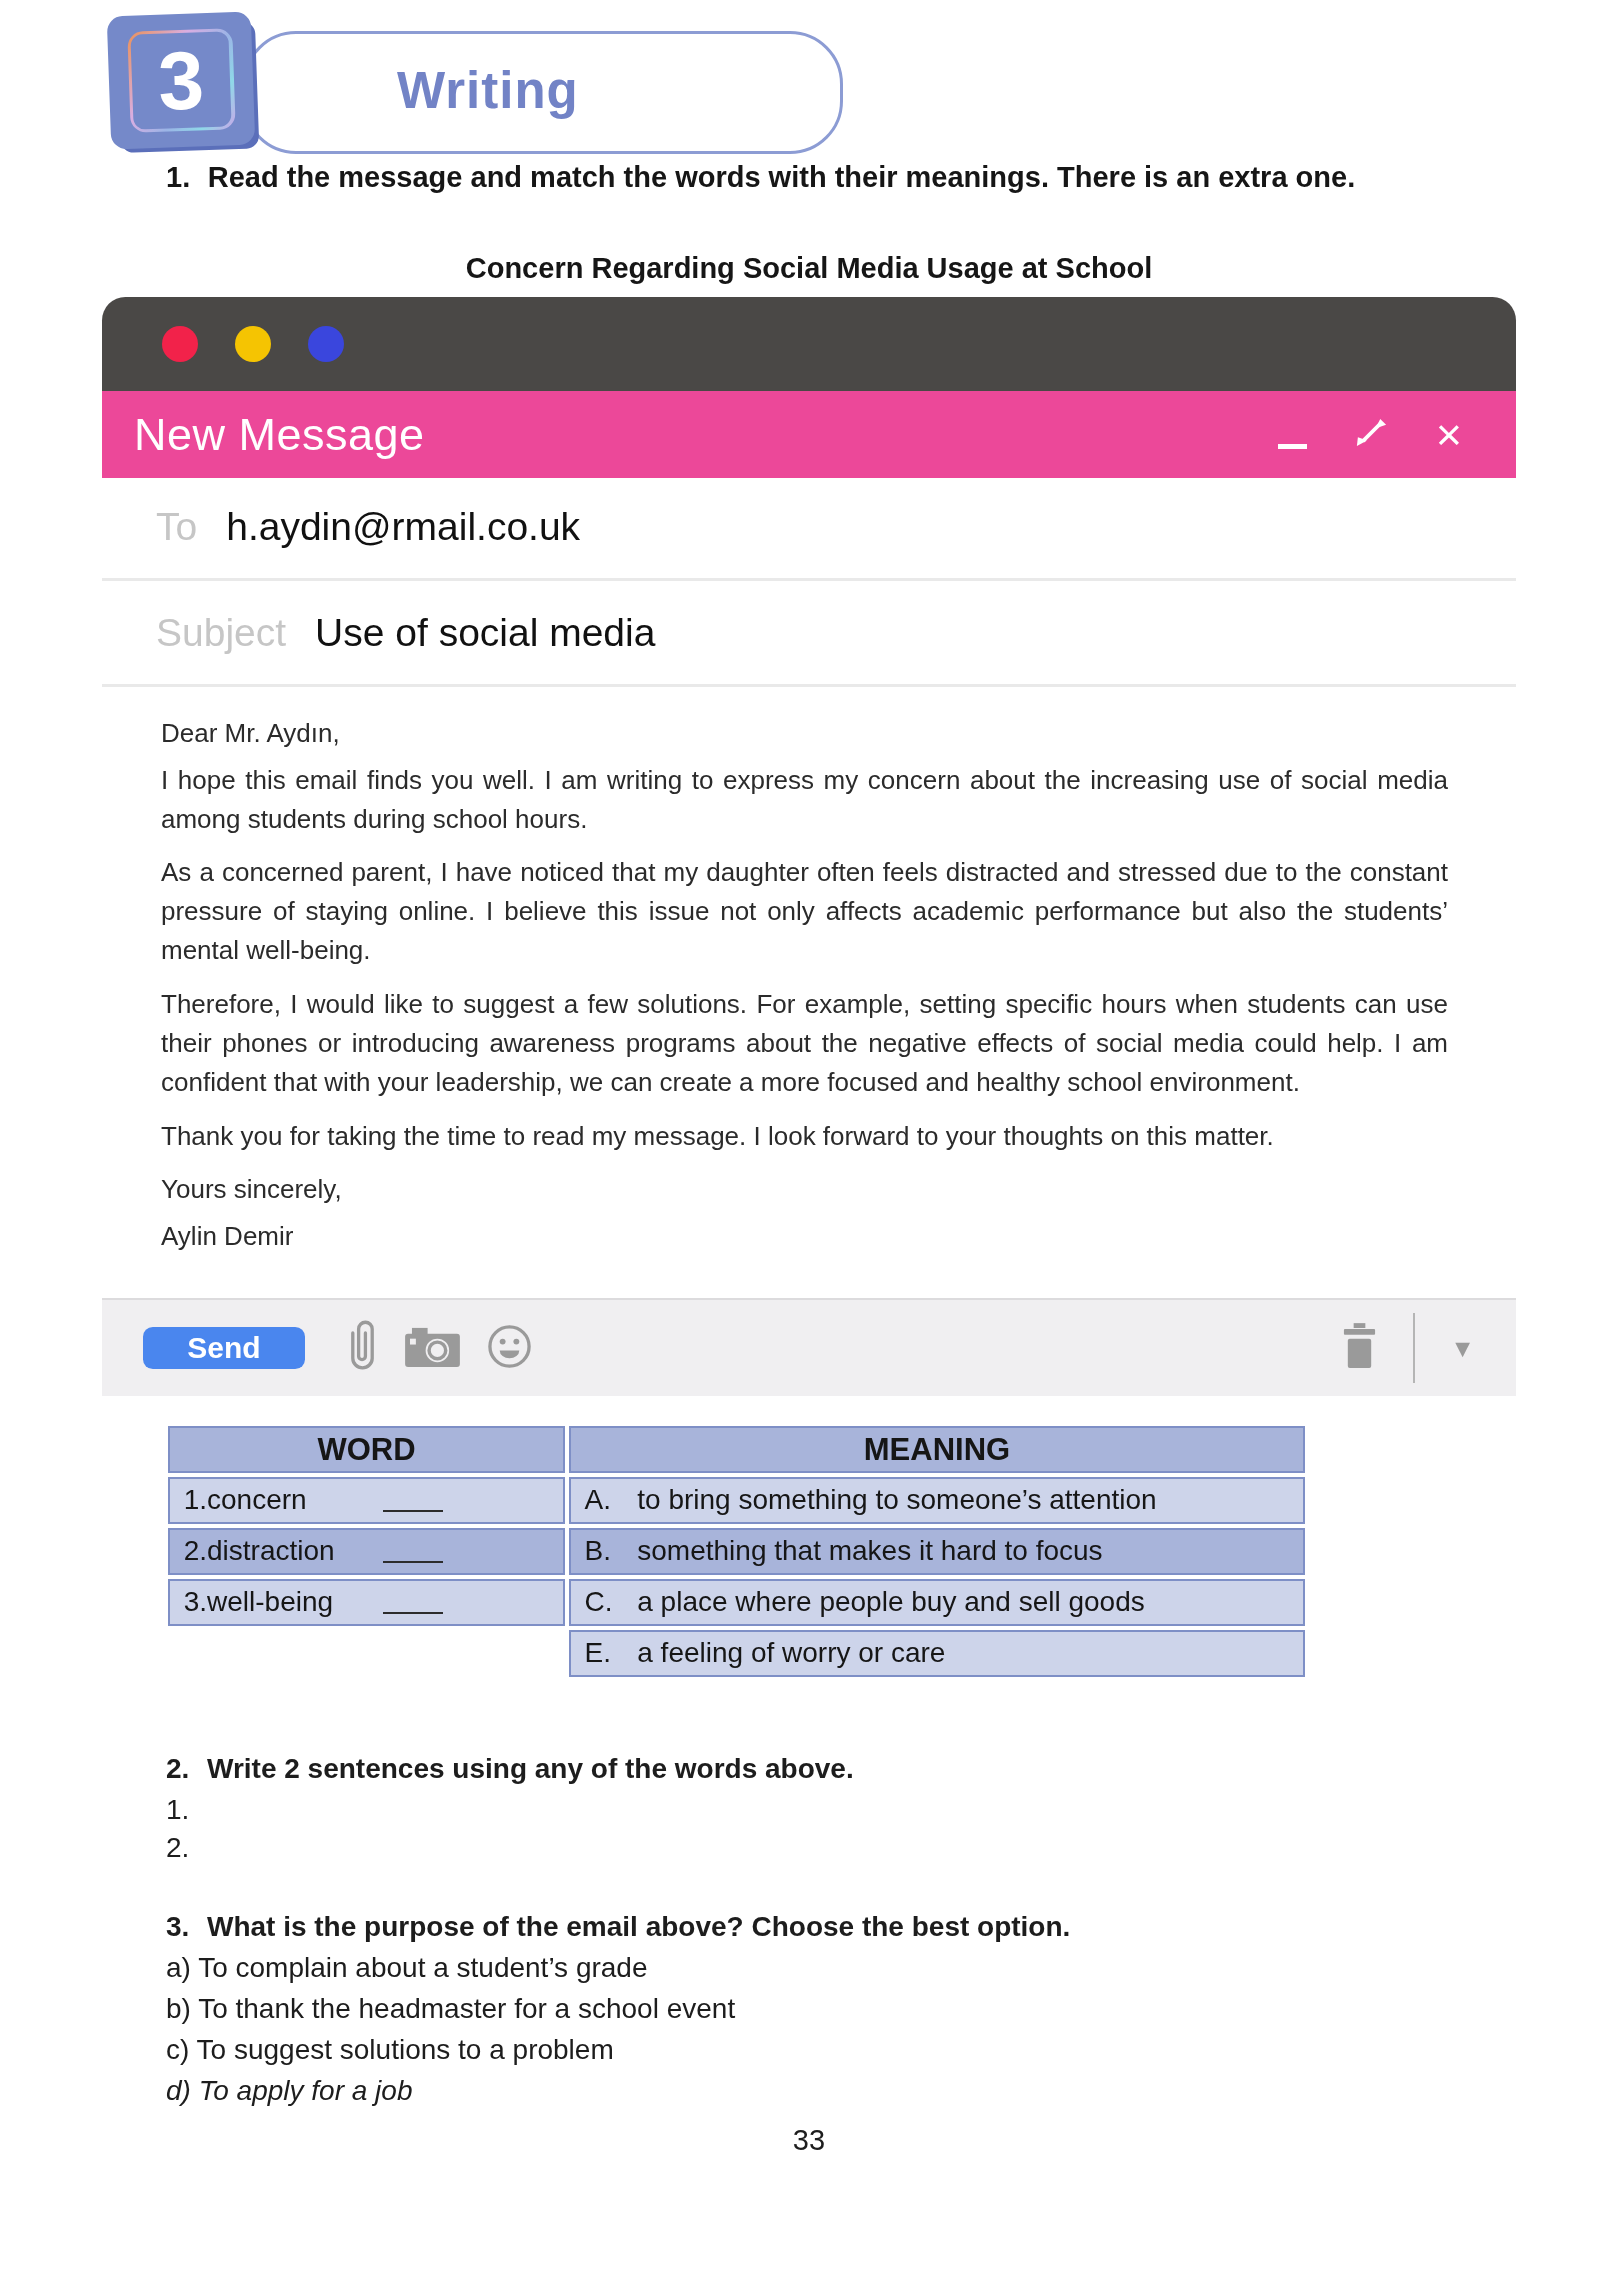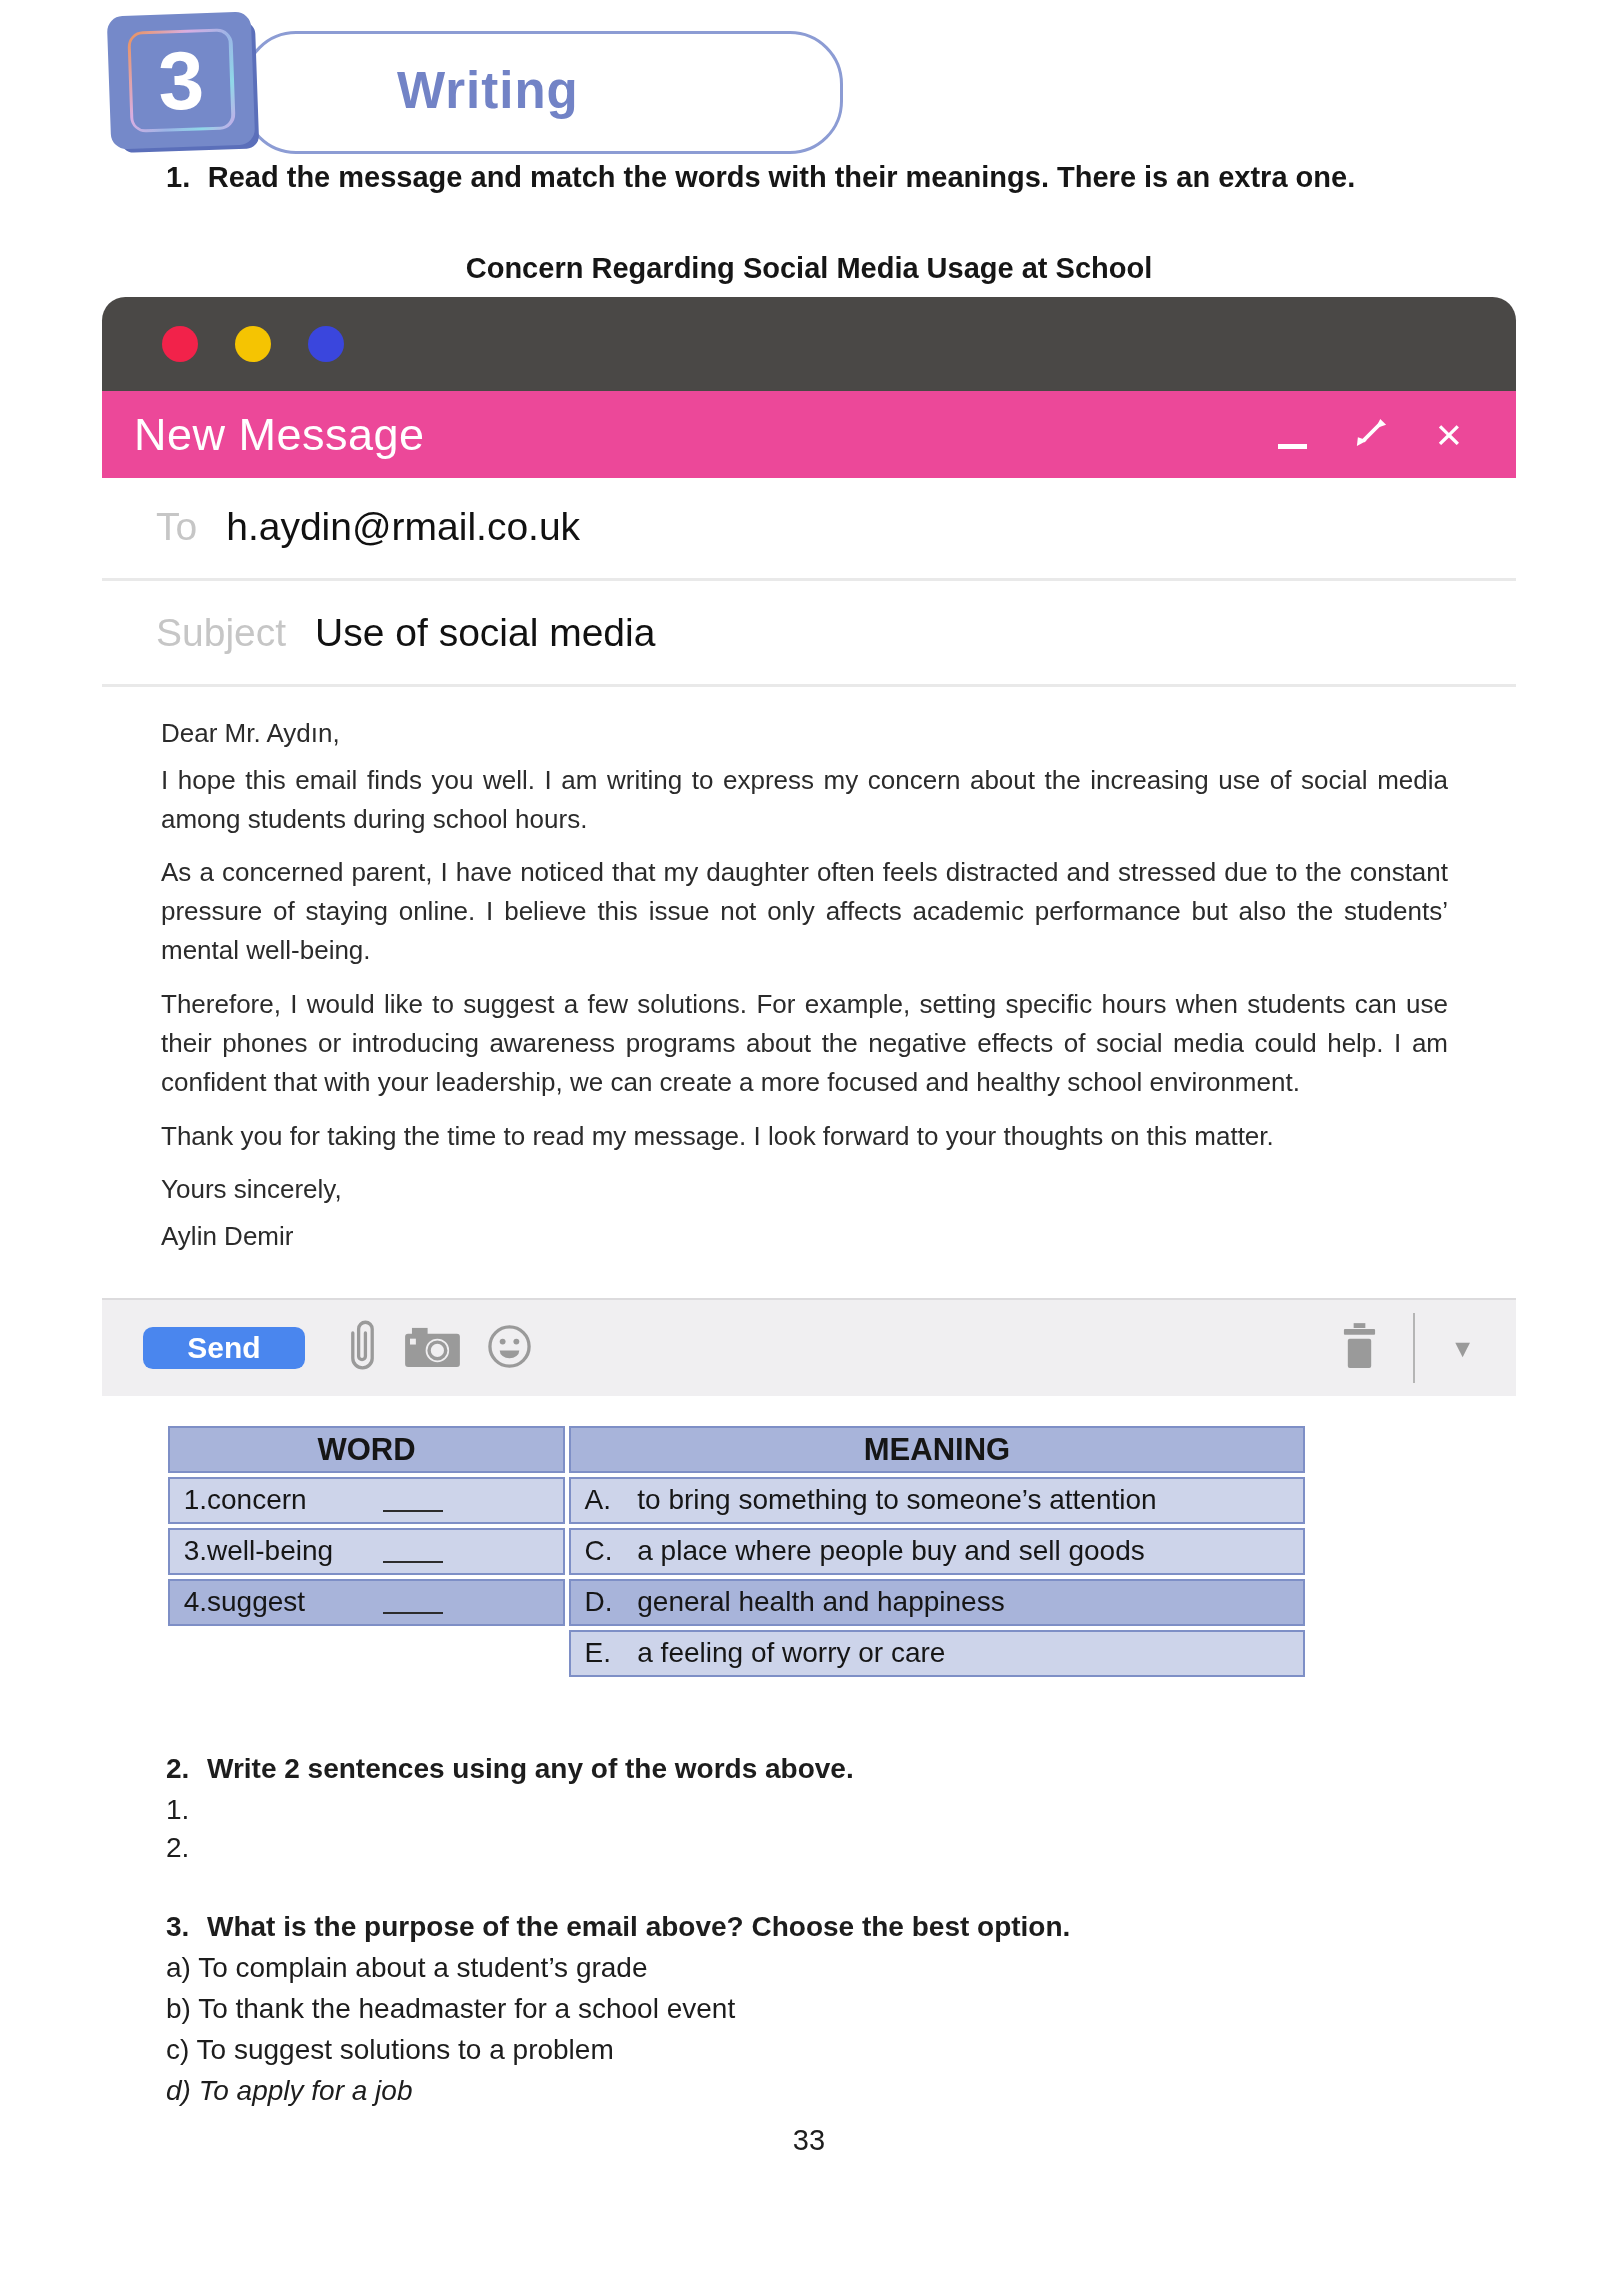--- a/index.html
+++ b/index.html
@@ -219,37 +219,37 @@
       <div class="mcell word bg-light">
         <span>1.concern</span>
         <span class="blank"></span>
       </div>
       <div class="mcell meaning bg-light">
         <span class="mletter">A.</span>
         <span>to bring something to someone’s attention</span>
       </div>
     </div>
     <div class="mrow">
+      <div class="mcell word bg-dark">
+        <span>2.distraction</span>
+        <span class="blank"></span>
+      </div>
+      <div class="mcell meaning bg-dark">
+        <span class="mletter">B.</span>
+        <span>something that makes it hard to focus</span>
+      </div>
+    </div>
+    <div class="mrow">
       <div class="mcell word bg-light">
         <span>3.well-being</span>
         <span class="blank"></span>
       </div>
       <div class="mcell meaning bg-light">
         <span class="mletter">C.</span>
         <span>a place where people buy and sell goods</span>
-      </div>
-    </div>
-    <div class="mrow">
-      <div class="mcell word bg-dark">
-        <span>4.suggest</span>
-        <span class="blank"></span>
-      </div>
-      <div class="mcell meaning bg-dark">
-        <span class="mletter">D.</span>
-        <span>general health and happiness</span>
       </div>
     </div>
     <div class="mrow">
       <div class="mcell word ghost"></div>
       <div class="mcell meaning bg-light">
         <span class="mletter">E.</span>
         <span>a feeling of worry or care</span>
       </div>
     </div>
   </div>

